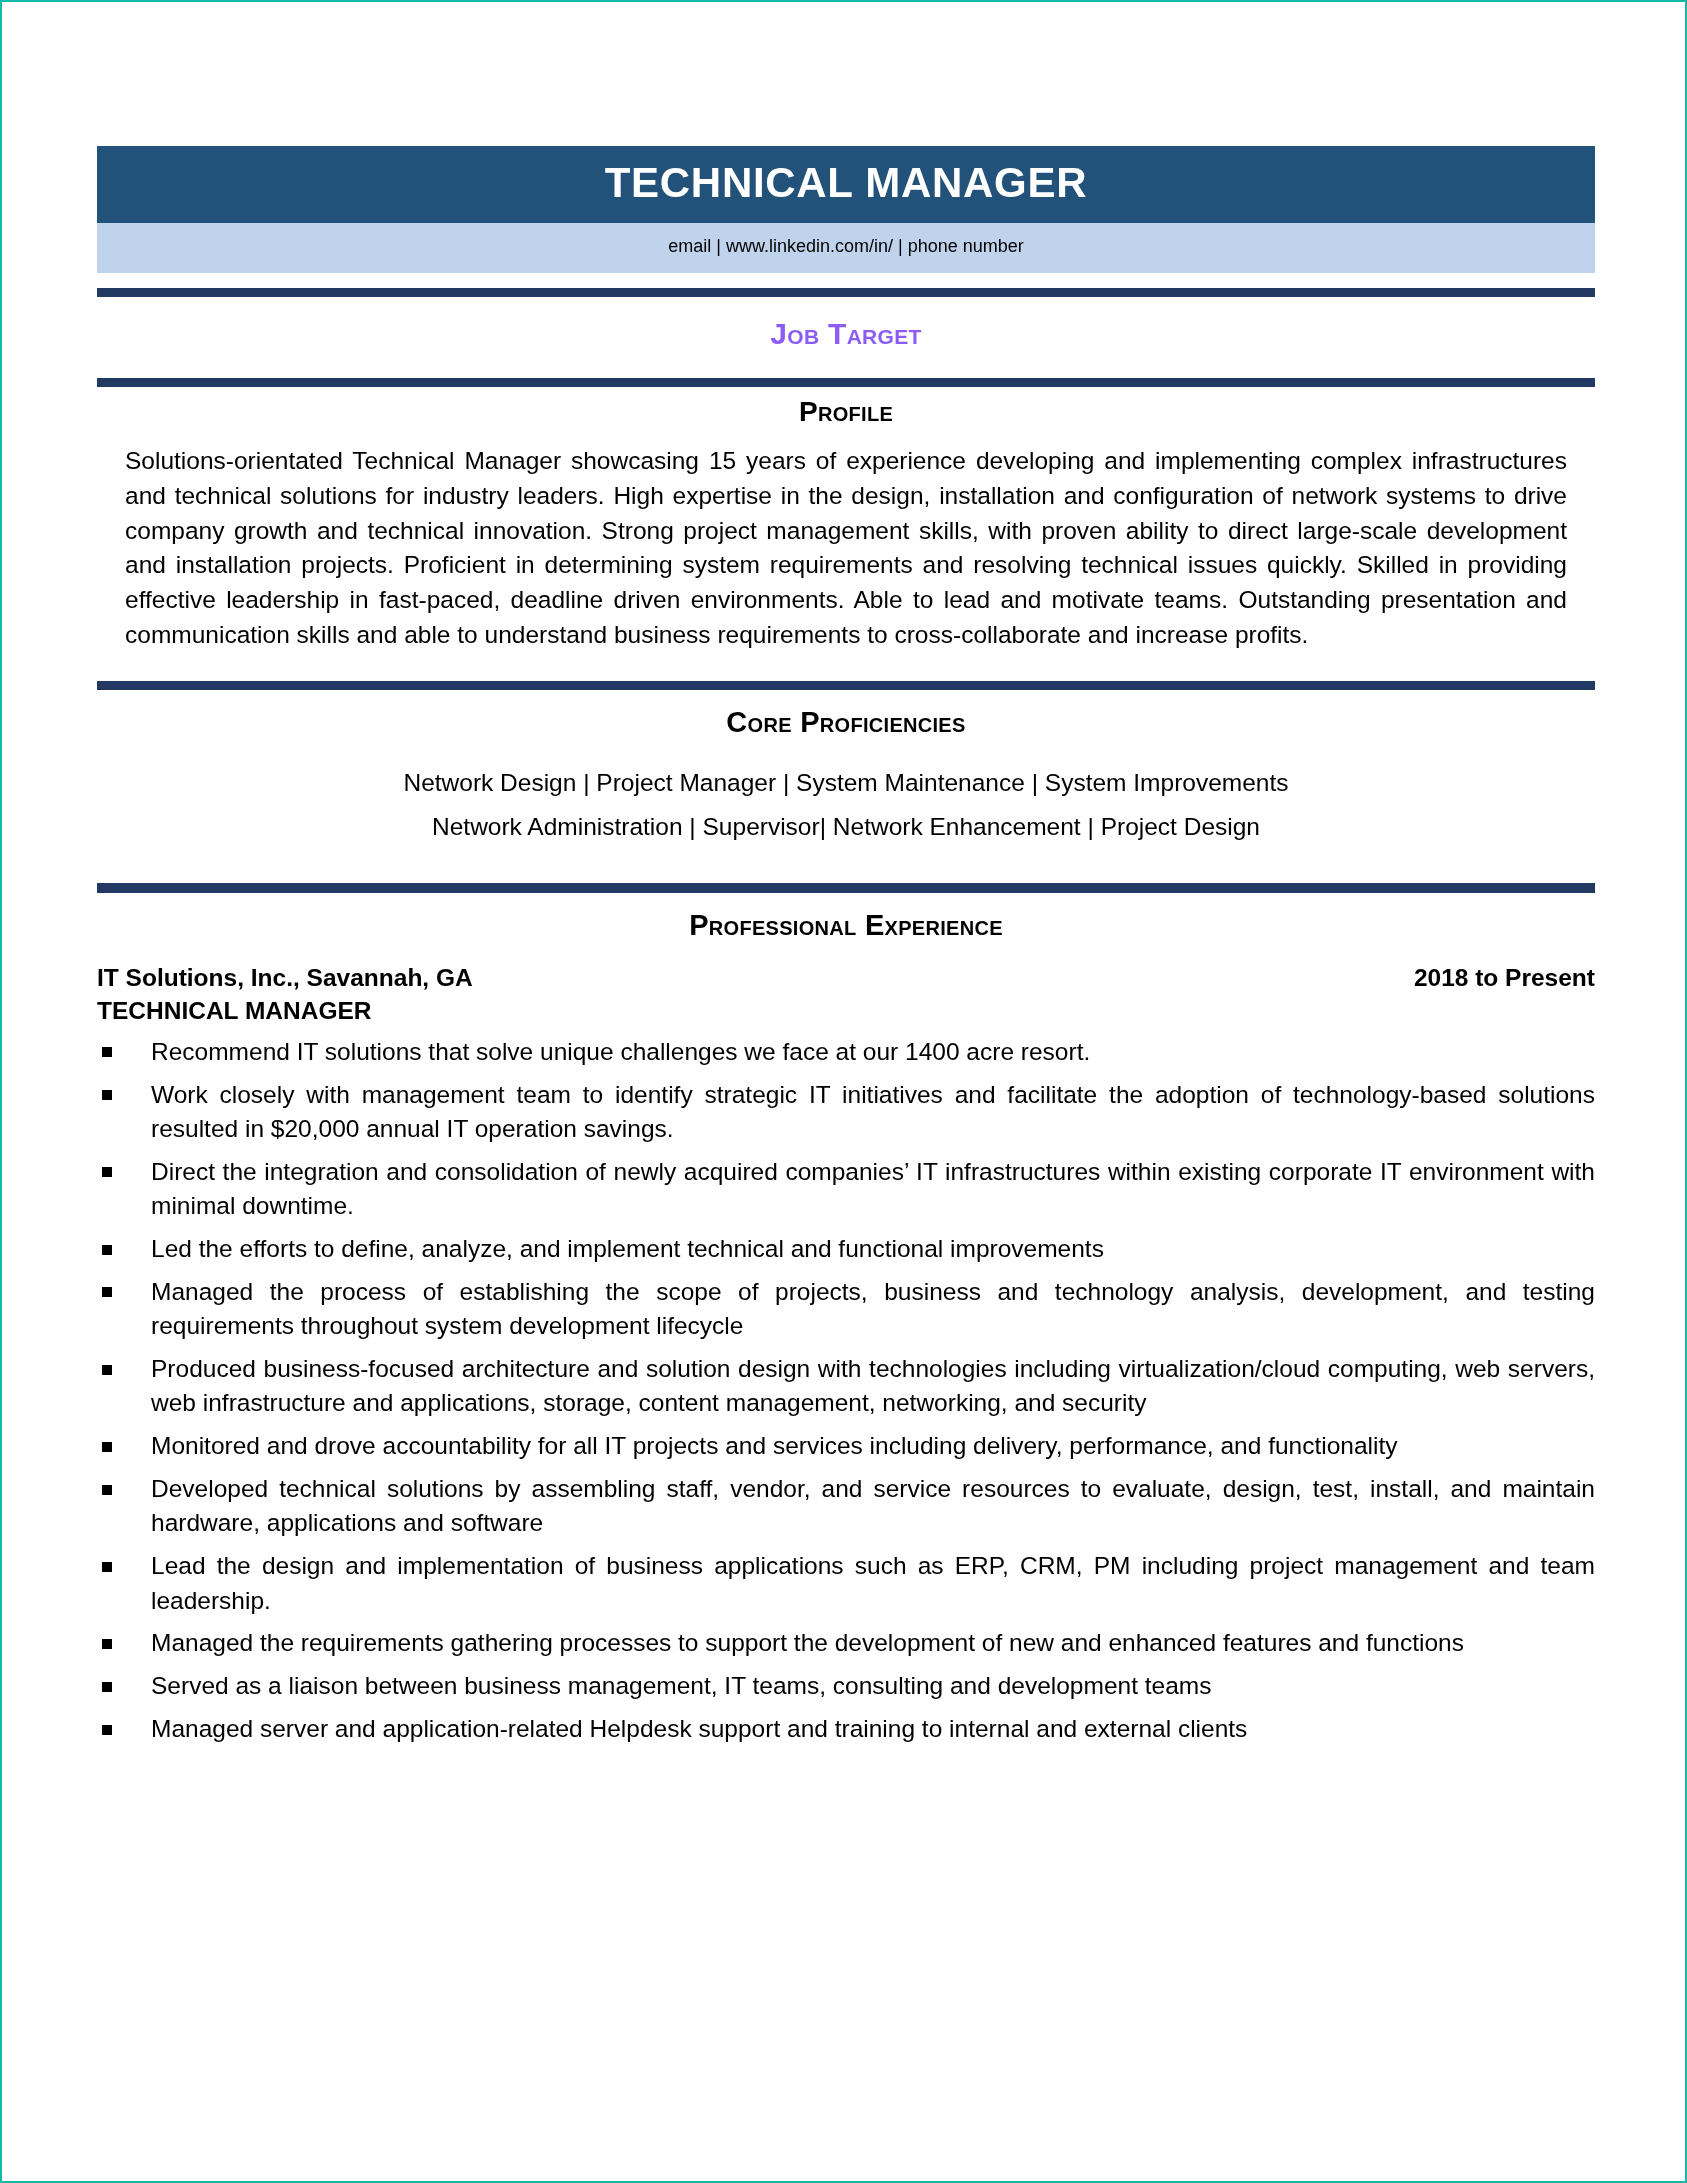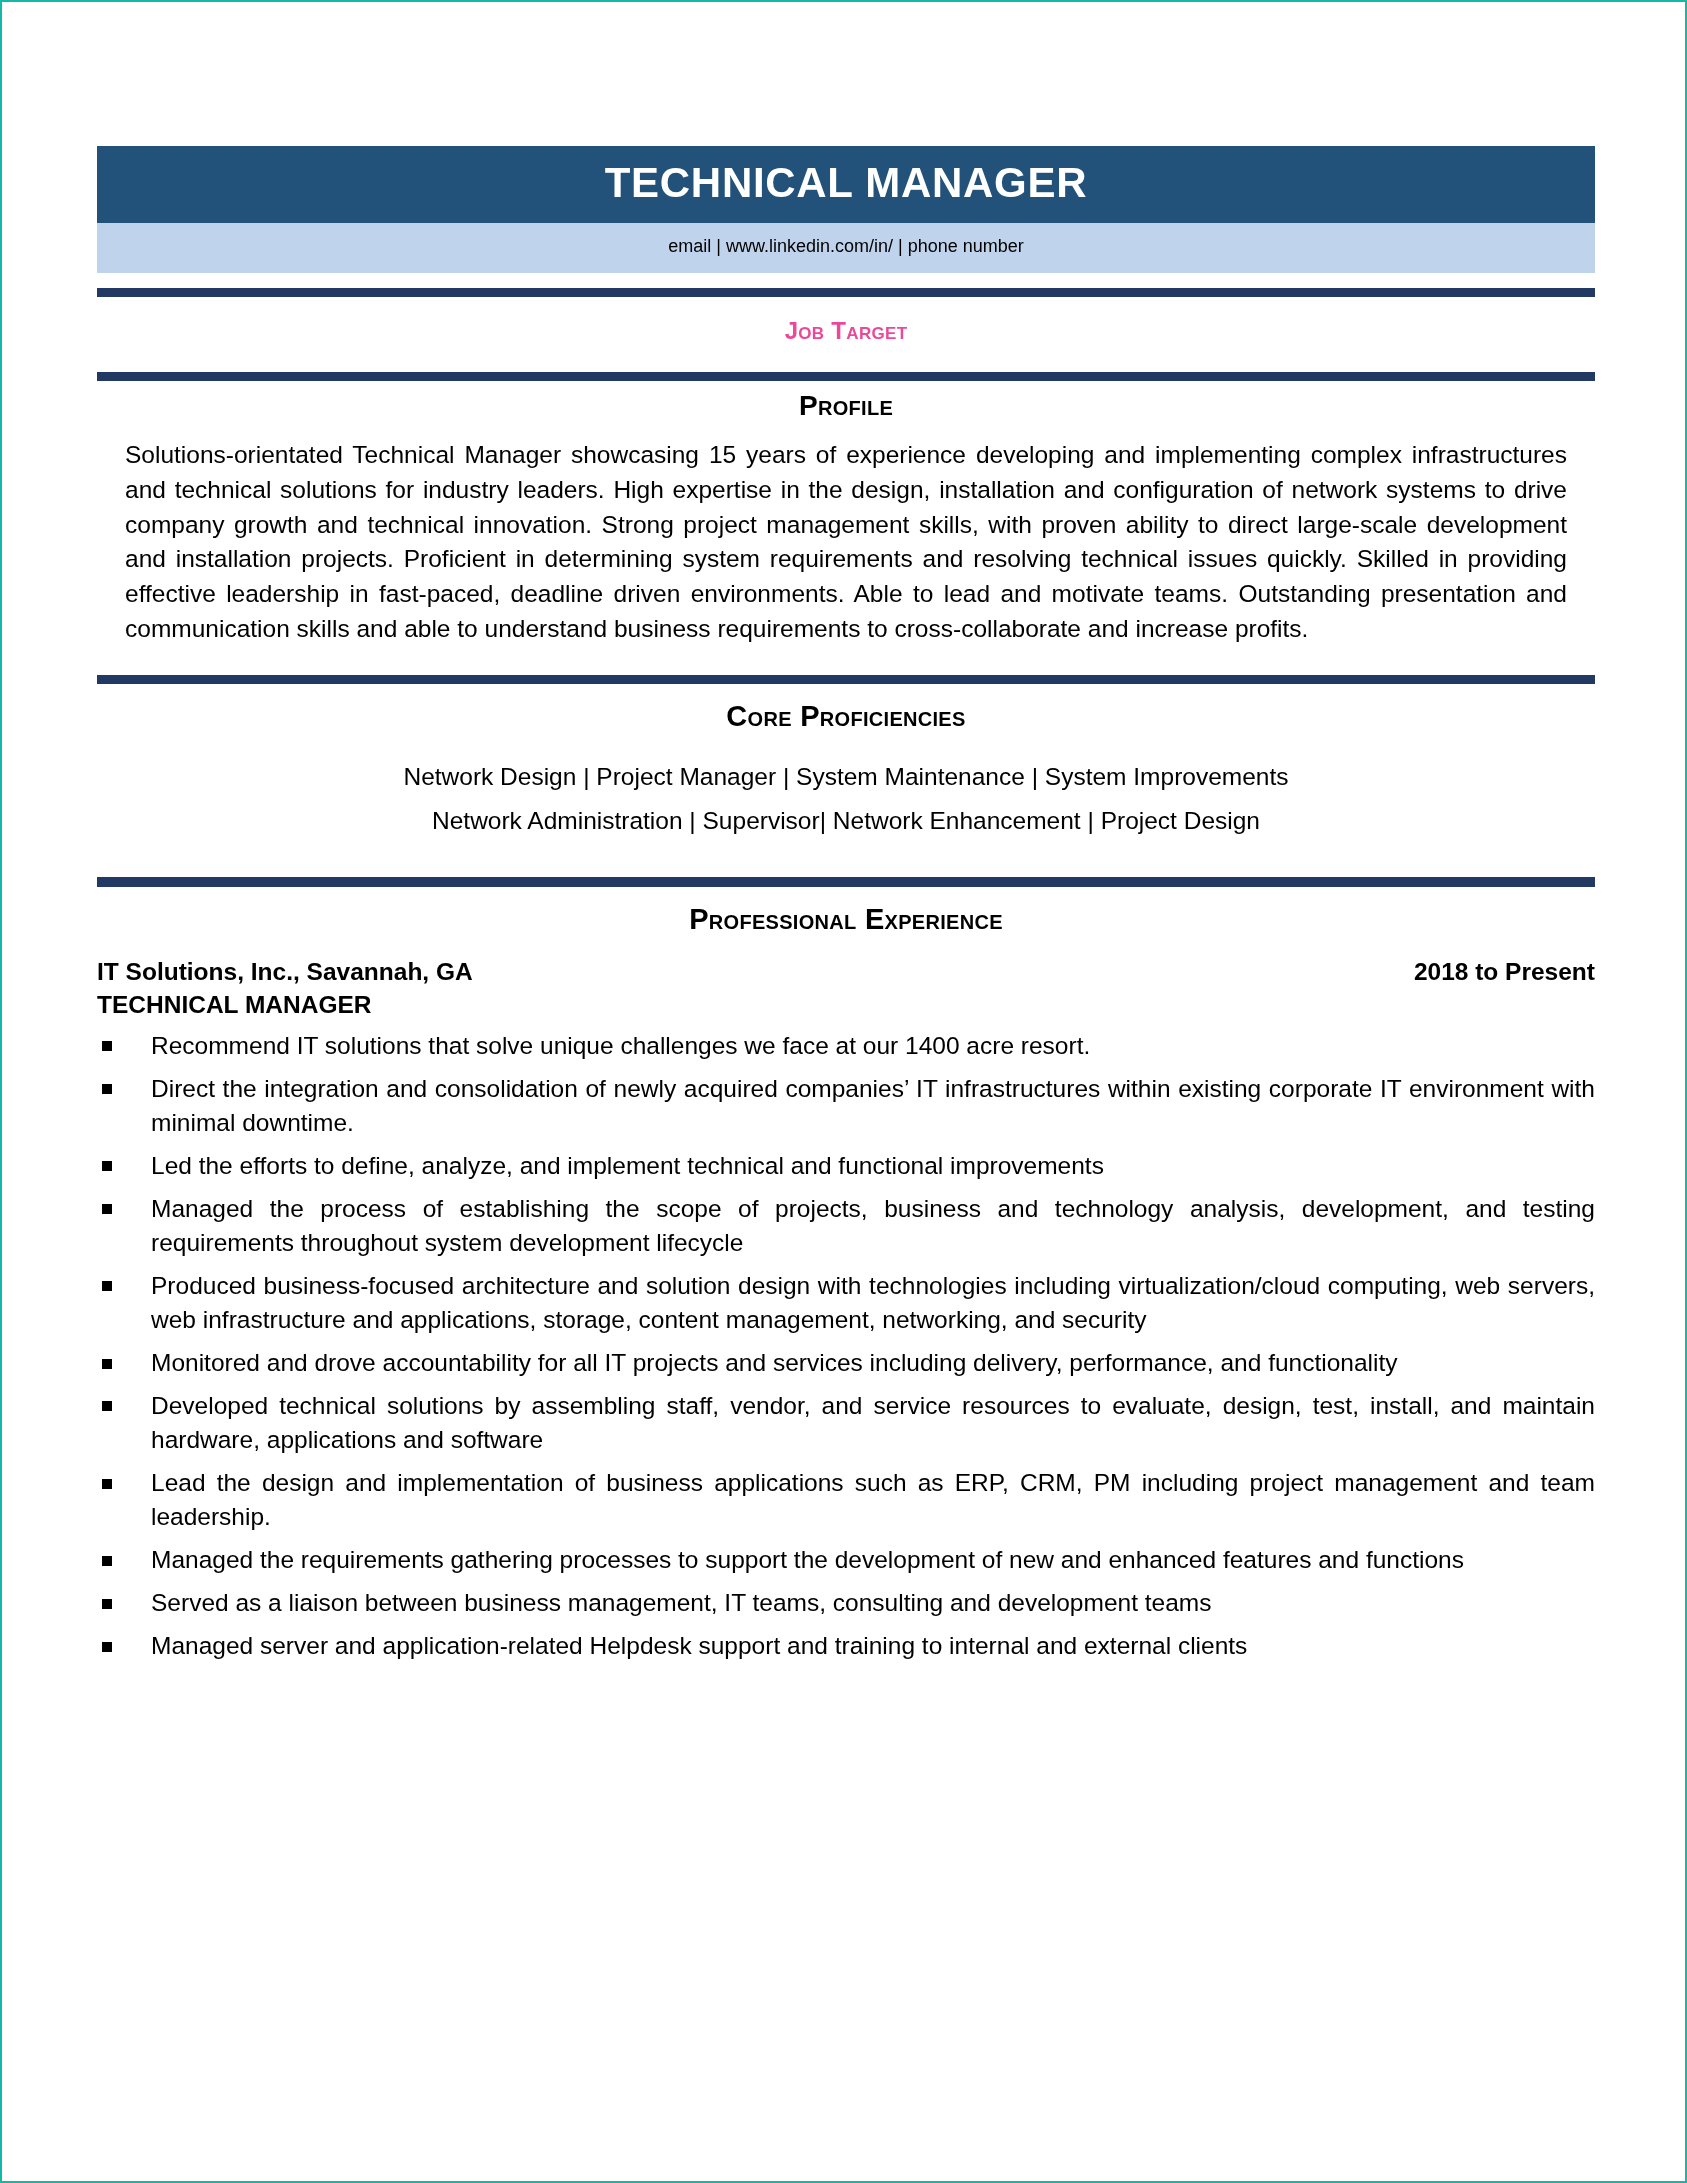--- a/index.html
+++ b/index.html
@@ -69,22 +69,22 @@
   .section-heading {
     text-align: center;
     font-weight: bold;
     font-variant: small-caps;
     font-size: 29px;
     letter-spacing: 0.3px;
     color: #000000;
     padding: 16px 0 8px 0;
   }
   .section-heading.big {
-    font-size: 24px;
-    color: #ec4899;
+    font-size: 30px;
+    color: #8b5cf6;
     padding: 20px 0 17px 0;
     text-align: center;
   }
   .section-heading.sub {
     font-size: 28px;
     padding: 9.3px 0 6.6px 0;
   }
 
   
   .profile-body {
@@ -180,20 +180,23 @@
         <span>IT Solutions, Inc., Savannah, GA</span>
         <span>2018 to Present</span>
       </div>
       <div class="job-title">TECHNICAL MANAGER</div>
 
       <ul class="bullets">
         <li>
             <span class="txt">Recommend IT solutions that solve unique challenges we face at our 1400 acre resort.</span>
           </li>
         <li>
+            <span class="txt">Work closely with management team to identify strategic IT initiatives and facilitate the adoption of technology-based solutions resulted in $20,000 annual IT operation savings.</span>
+          </li>
+        <li>
             <span class="txt">Direct the integration and consolidation of newly acquired companies’ IT infrastructures within existing corporate IT environment with minimal downtime.</span>
           </li>
         <li>
             <span class="txt">Led the efforts to define, analyze, and implement technical and functional improvements</span>
           </li>
         <li>
             <span class="txt">Managed the process of establishing the scope of projects, business and technology analysis, development, and testing requirements throughout system development lifecycle</span>
           </li>
         <li>
             <span class="txt">Produced business-focused architecture and solution design with technologies including virtualization/cloud computing, web servers, web infrastructure and applications, storage, content management, networking, and security</span>

